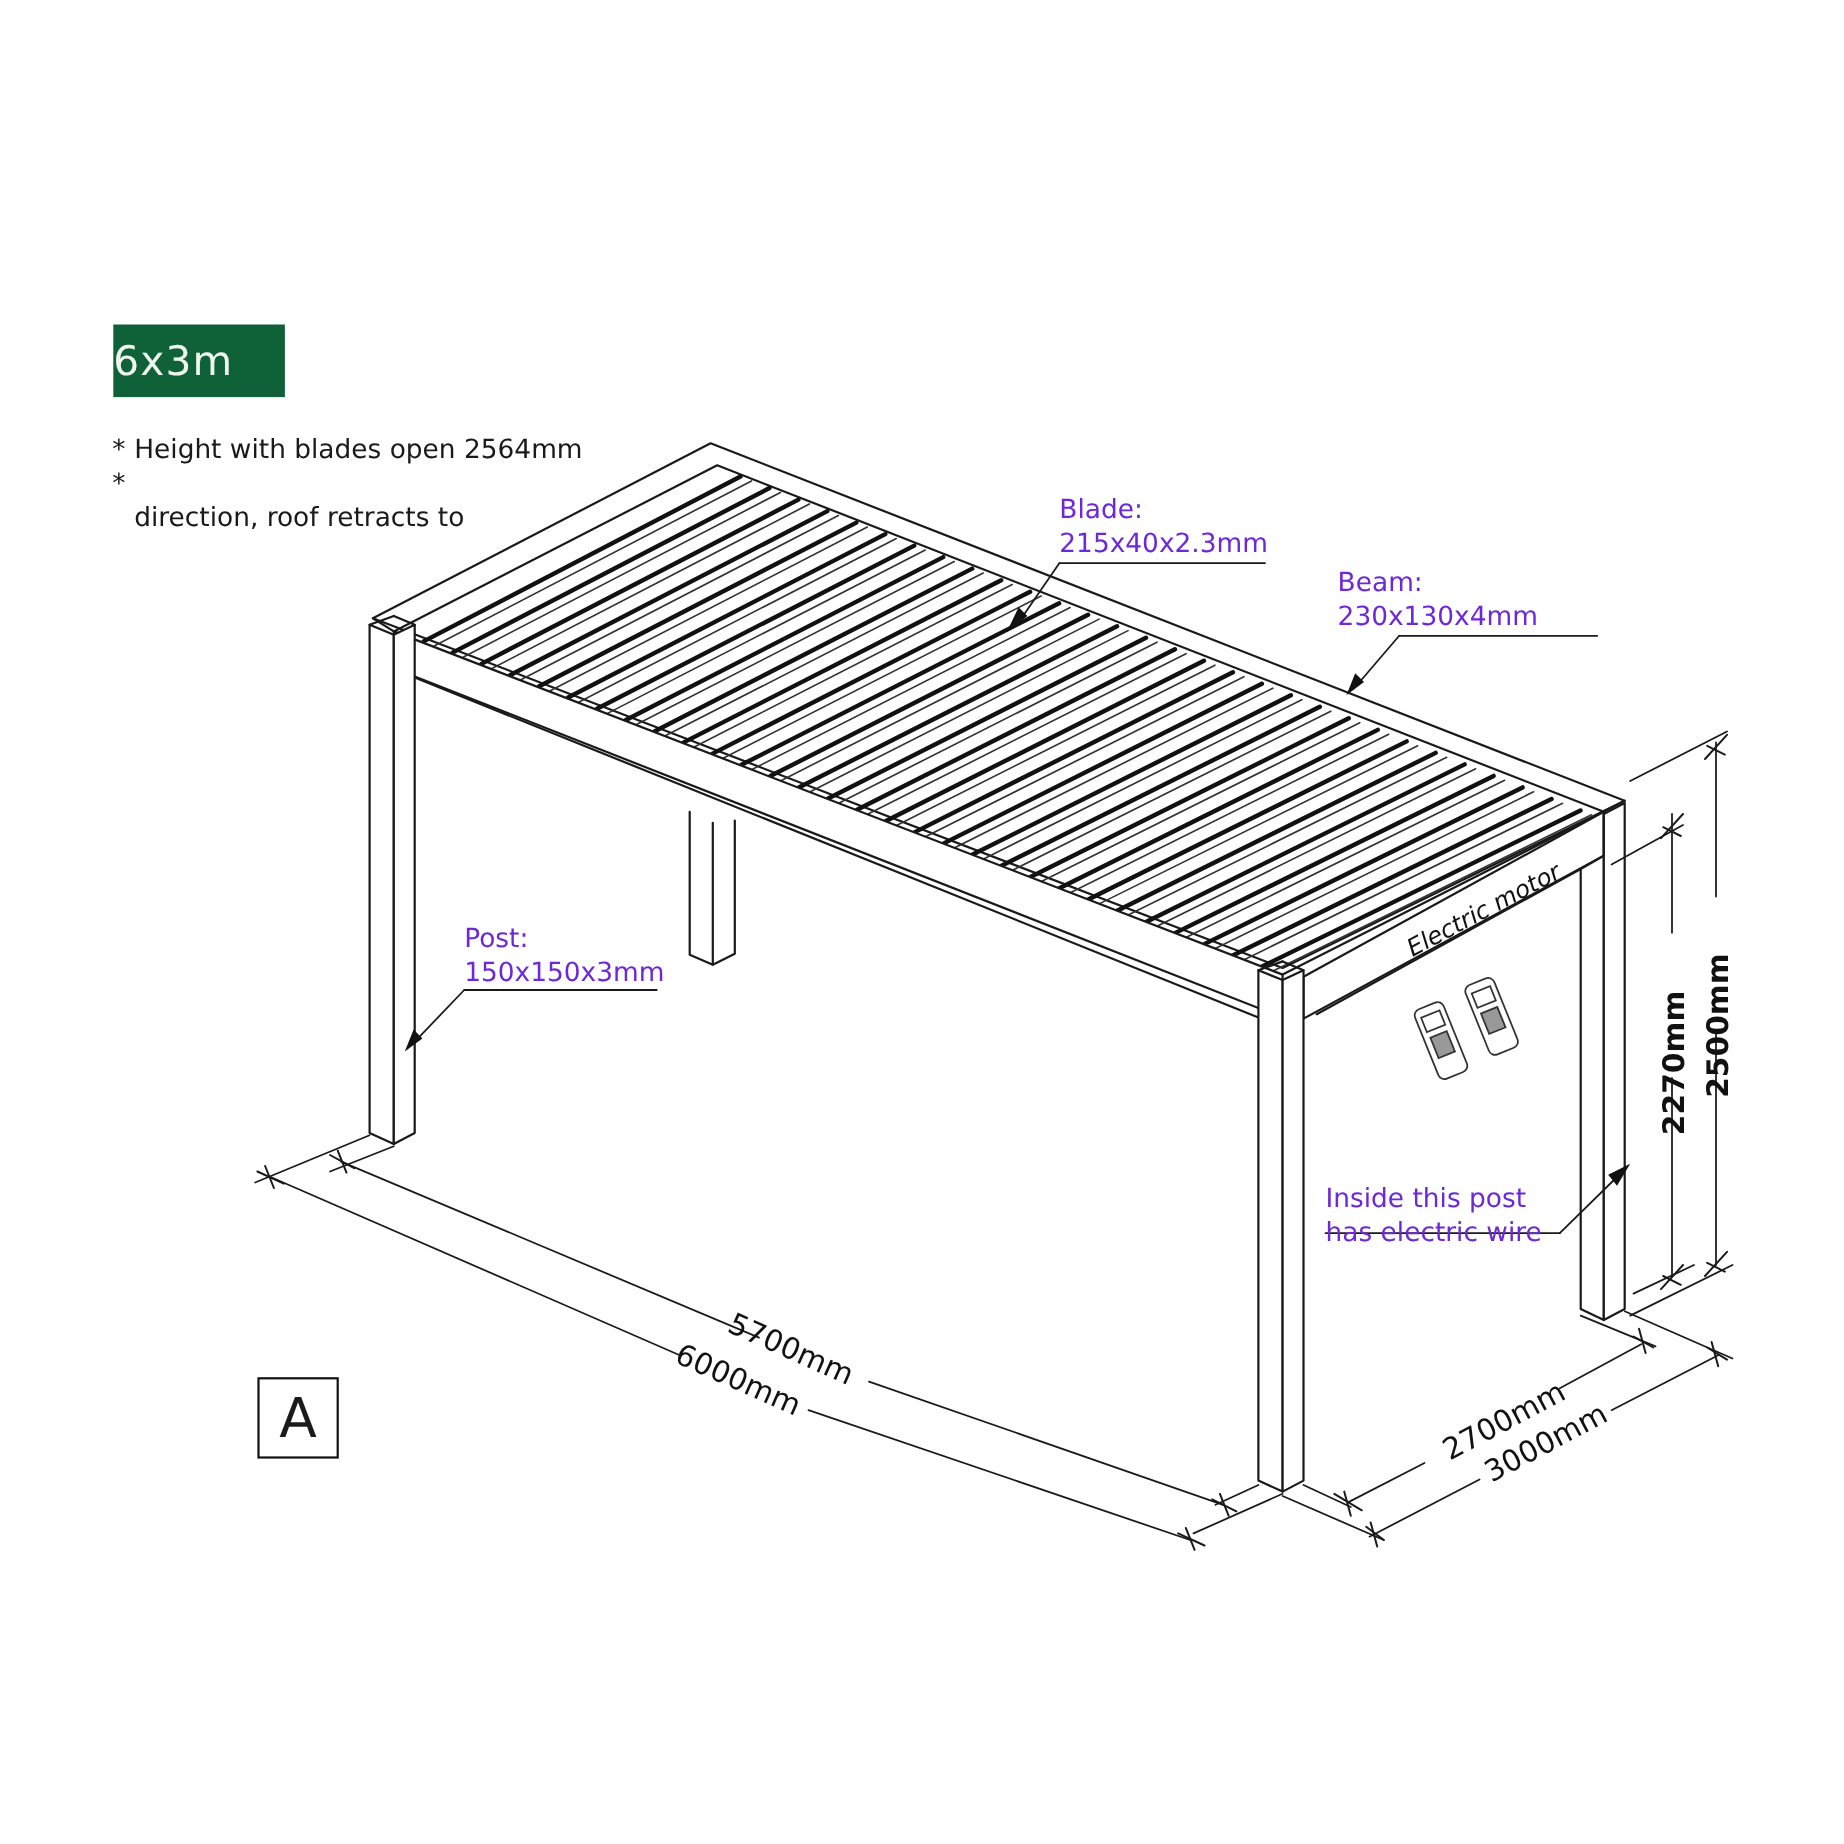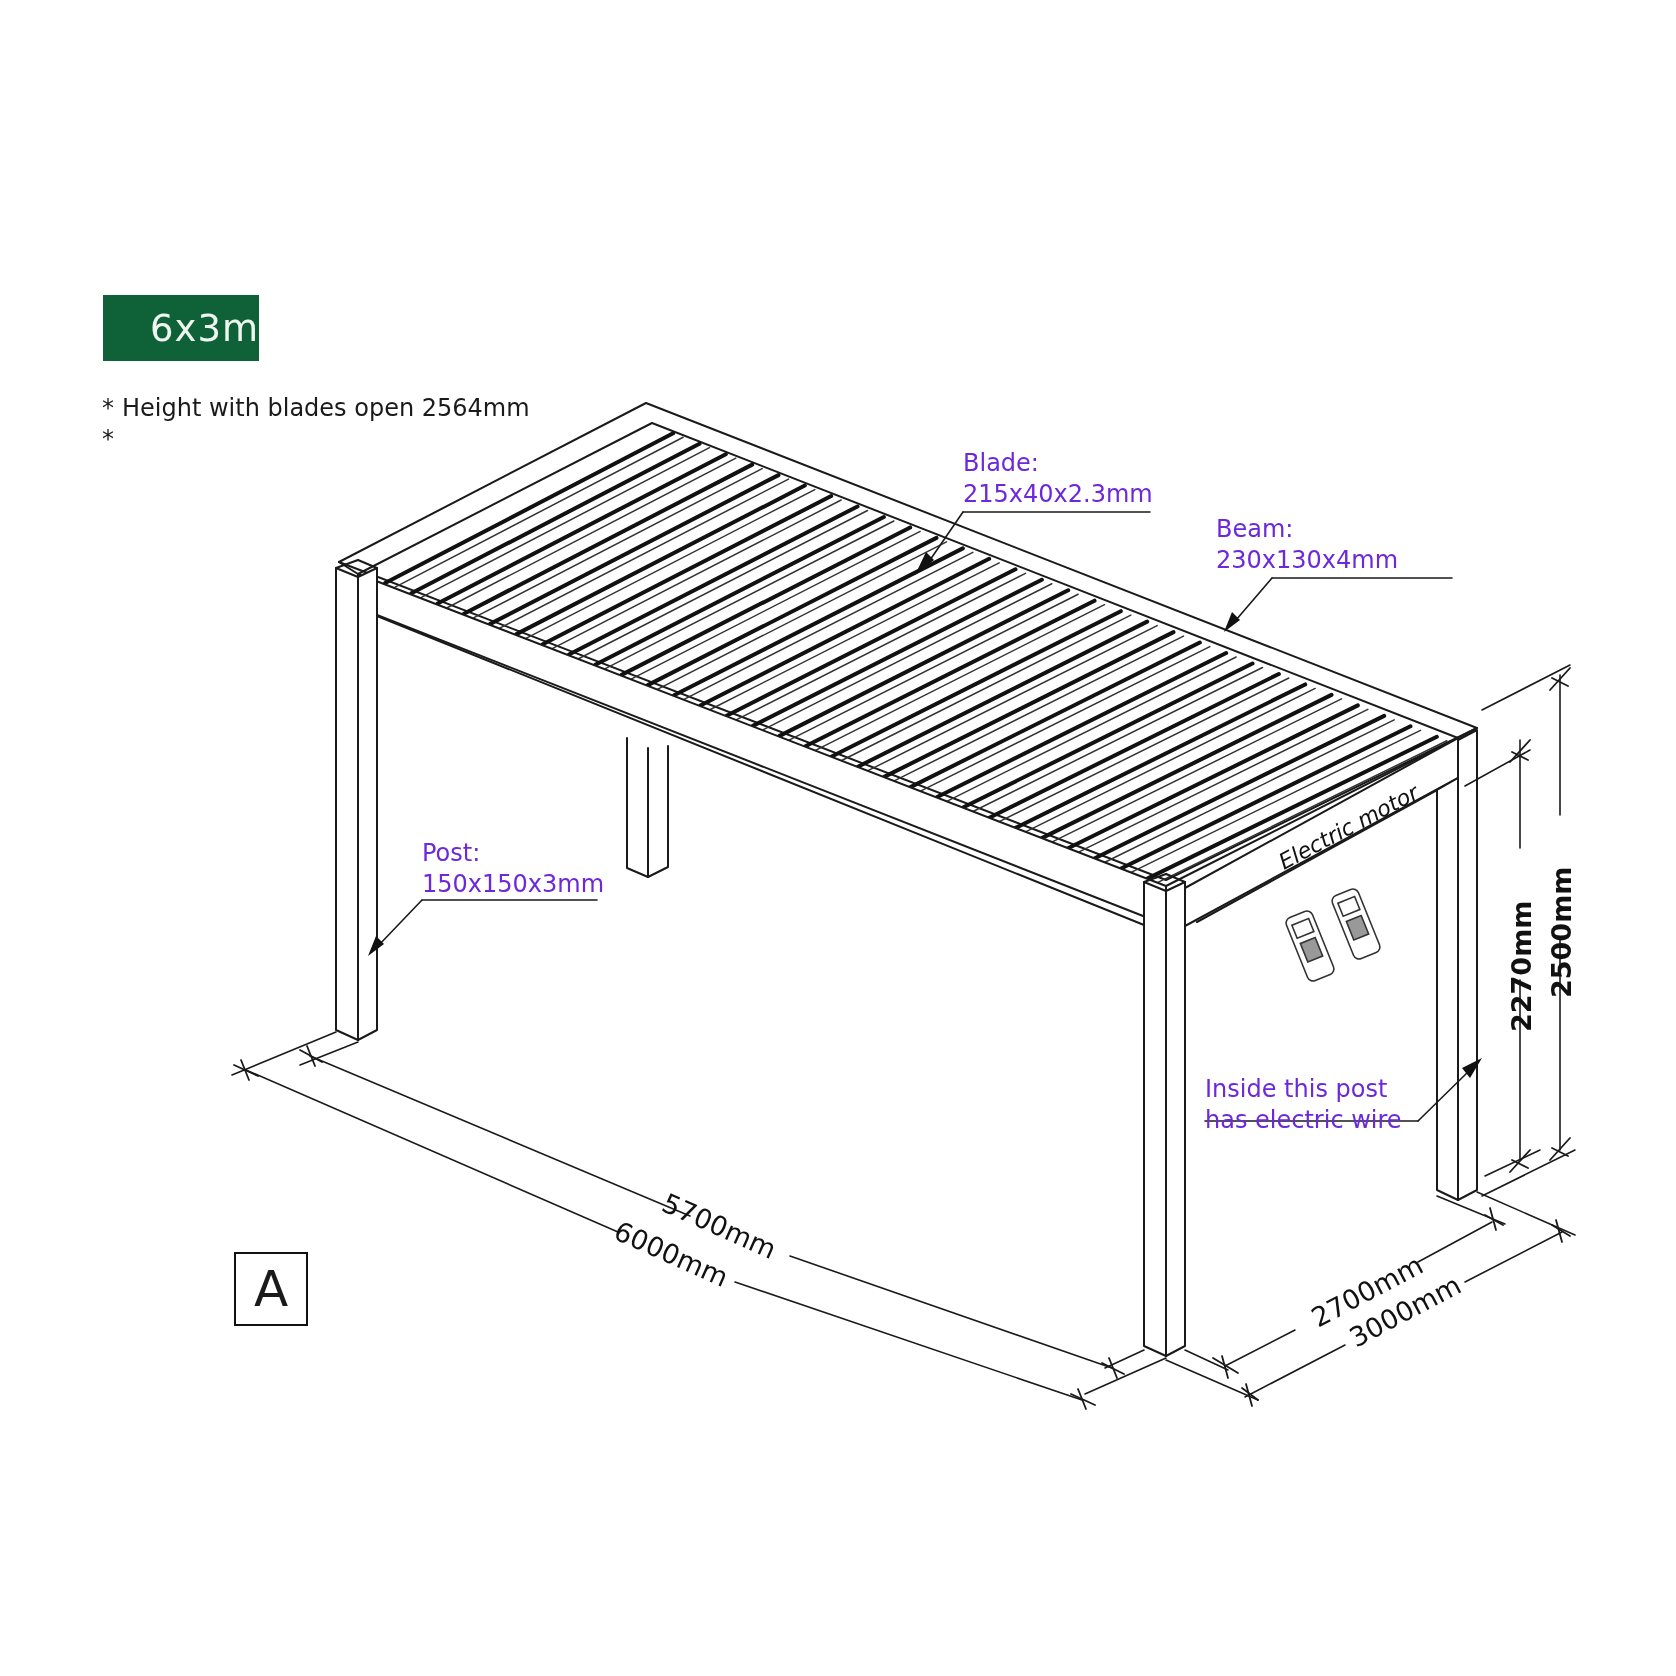--- a/index.html
+++ b/index.html
@@ -1,18 +1,18 @@
 <!DOCTYPE html>
 <html><head>
 <meta charset="utf-8">
 <style>
   html, body { margin:0; padding:0; background:#ffffff; }
   body { width:1676px; height:1676px; position:relative; overflow:hidden; font-family:"DejaVu Sans", sans-serif; color:#1a1a1a; }
   #canvas { position:absolute; left:0; top:0; width:1676px; height:1676px; }
-  .badge { position:absolute; left:103px; top:295px; width:156px; height:66px; background:#0f6238; display:flex; align-items:center; justify-content:flex-end; }
+  .badge { position:absolute; left:103px; top:295px; width:156px; height:66px; background:#0f6238; display:flex; align-items:center; justify-content:flex-start; }
   .badge span { color:#eef6ef; font-size:37px; letter-spacing:1px; font-family:"DejaVu Sans", sans-serif; }
   .notes { position:absolute; left:102px; top:393px; font-size:24px; line-height:31px; color:#1a1a1a; }
   .note { display:flex; }
   .note .star { width:20px; flex:none; }
   .note-cont { padding-left:20px; }
   .label { position:absolute; font-size:24px; line-height:31px; color:#6d28d9; white-space:nowrap; }
   .view-box { position:absolute; left:234px; top:1252px; width:74px; height:74px; border:2px solid #111; box-sizing:border-box; display:flex; align-items:center; justify-content:center; }
   .view-box span { font-size:50px; font-family:"DejaVu Sans", sans-serif; font-weight:400; line-height:1; }
   svg text { font-family:"DejaVu Sans", sans-serif; fill:#111; }
 </style>
@@ -239,20 +239,21 @@
 </div>
 
 <div class="notes">
   <div class="note">
     <span class="star">*</span>
     <span>Height with blades open 2564mm</span>
   </div>
   <div class="note">
     <span class="star">*</span>
   </div>
+  <div class="note-cont">direction, roof retracts to</div>
 </div>
 
 <div class="label" style="left:963px; top:448px;">
   <div>Blade:</div>
   <div>215x40x2.3mm</div>
 </div>
 
 <div class="label" style="left:1216px; top:514px;">
   <div>Beam:</div>
   <div>230x130x4mm</div>

